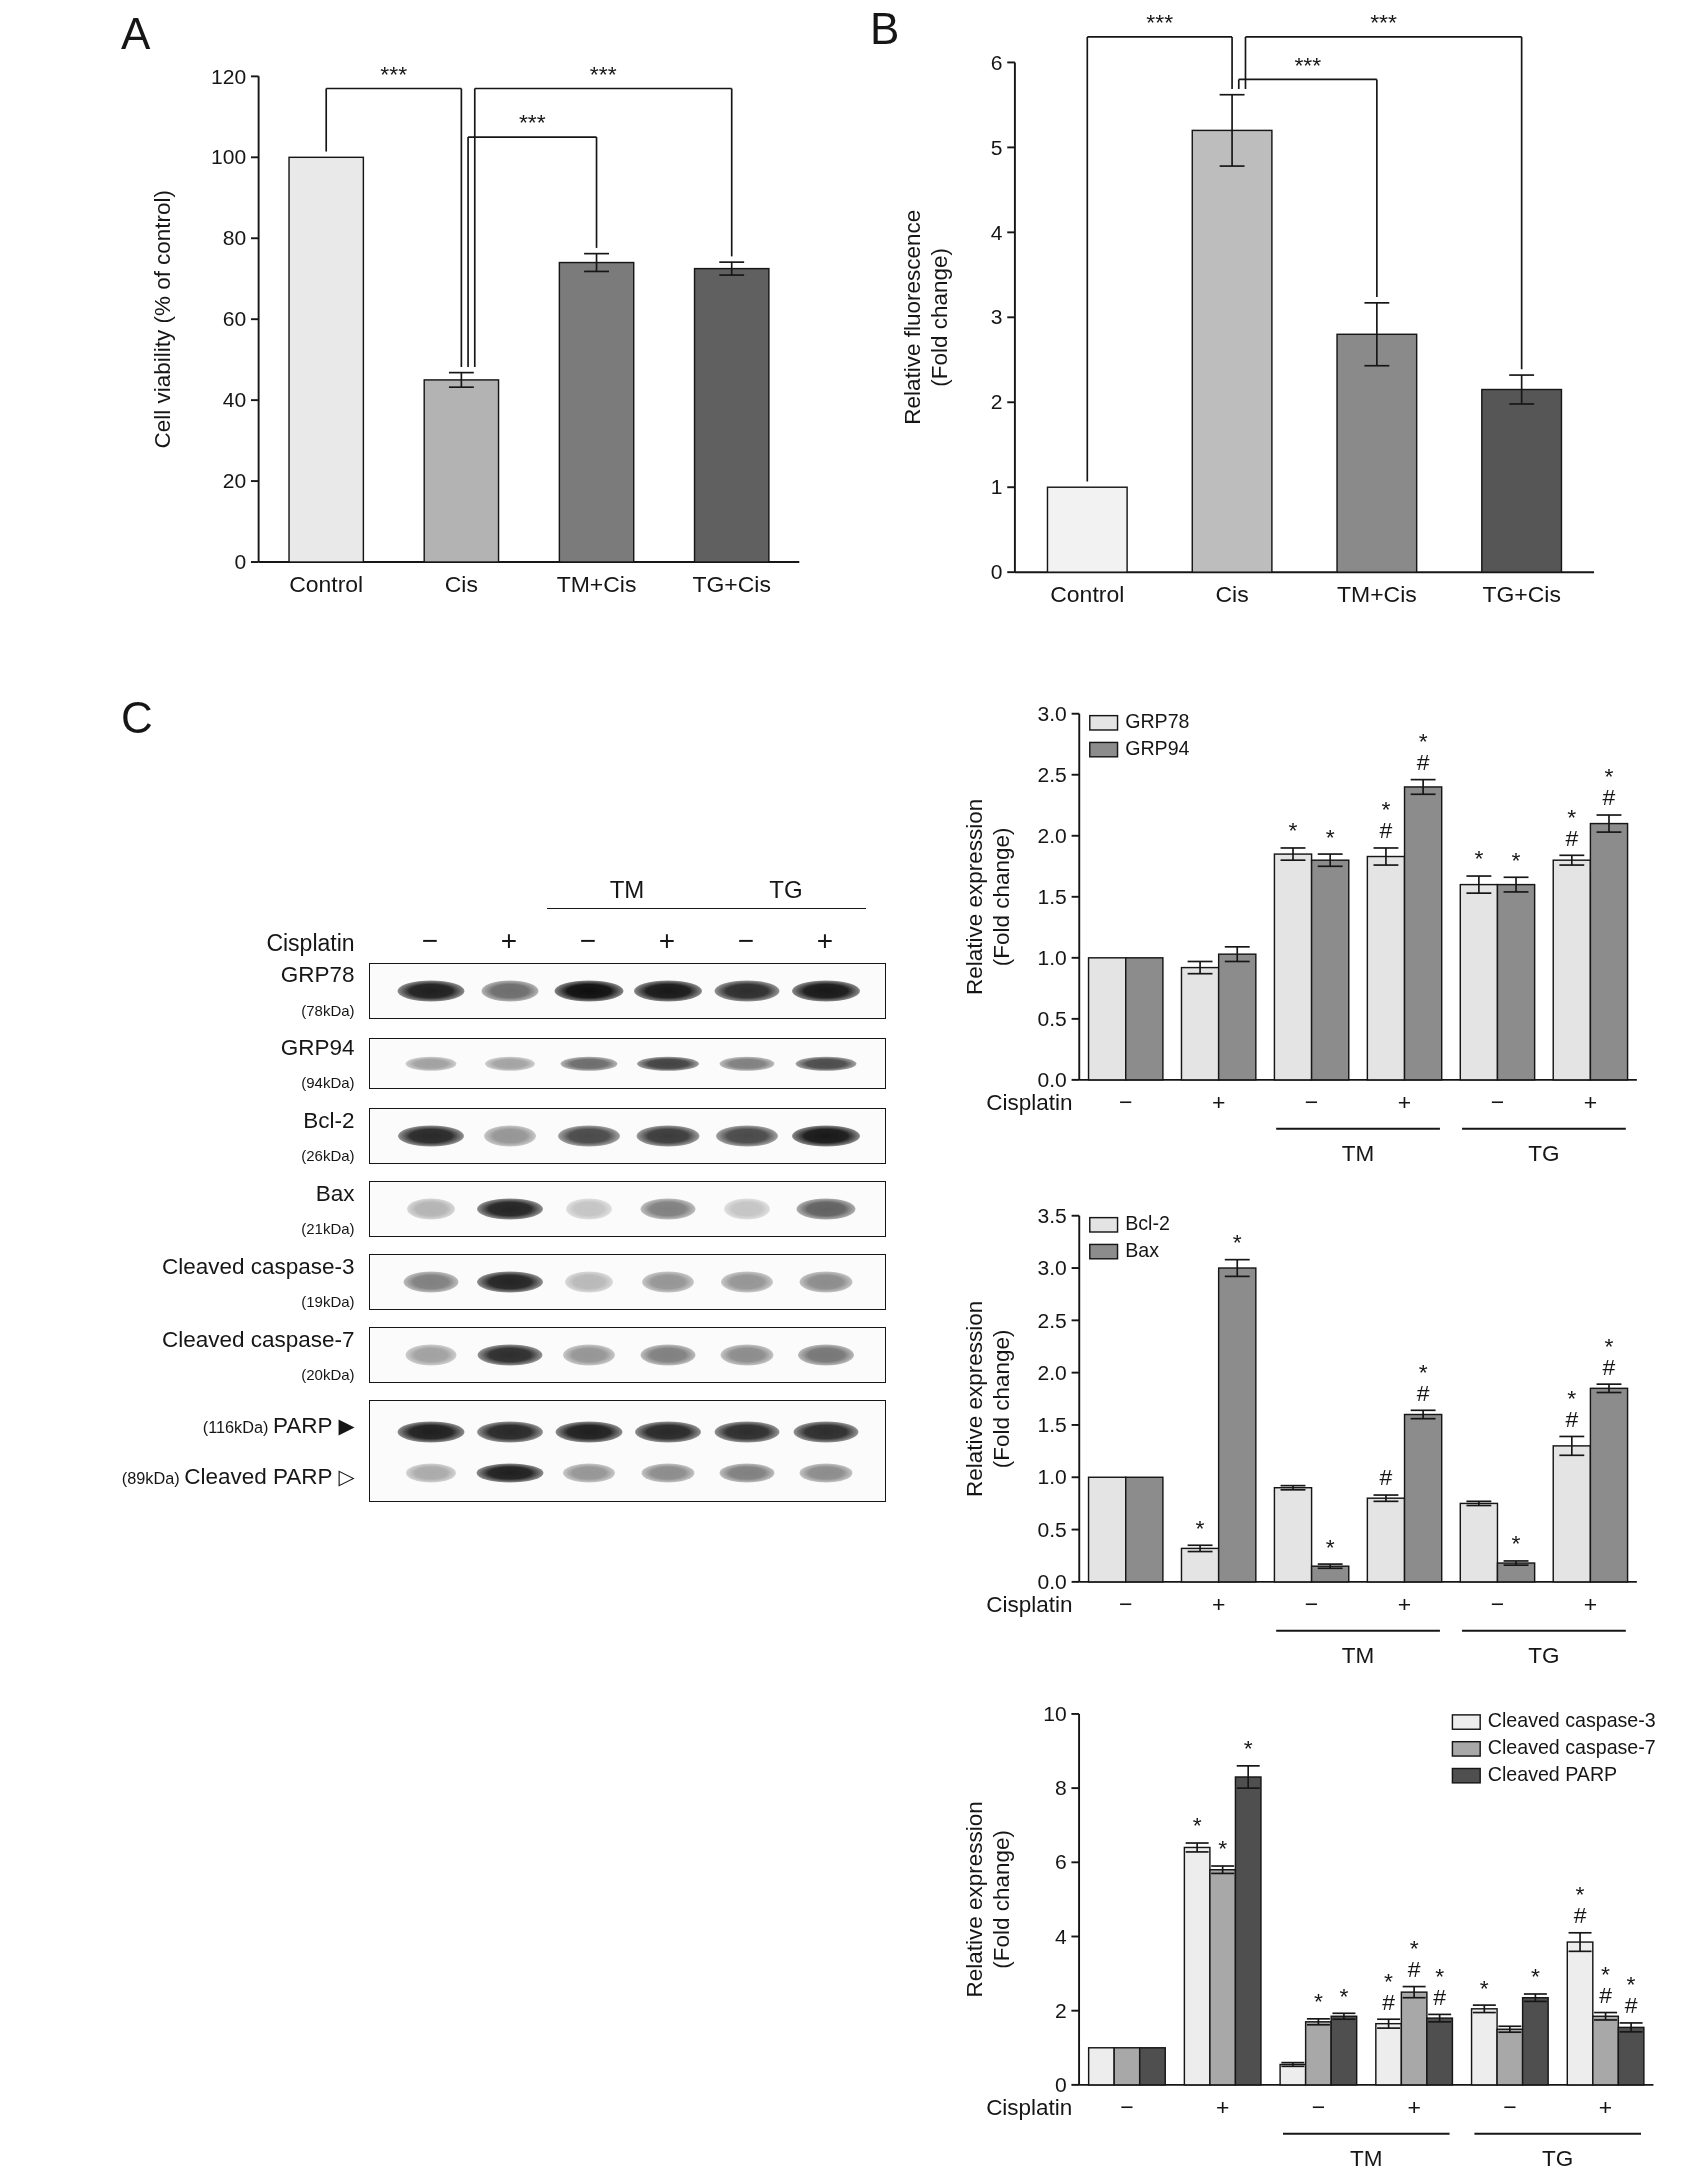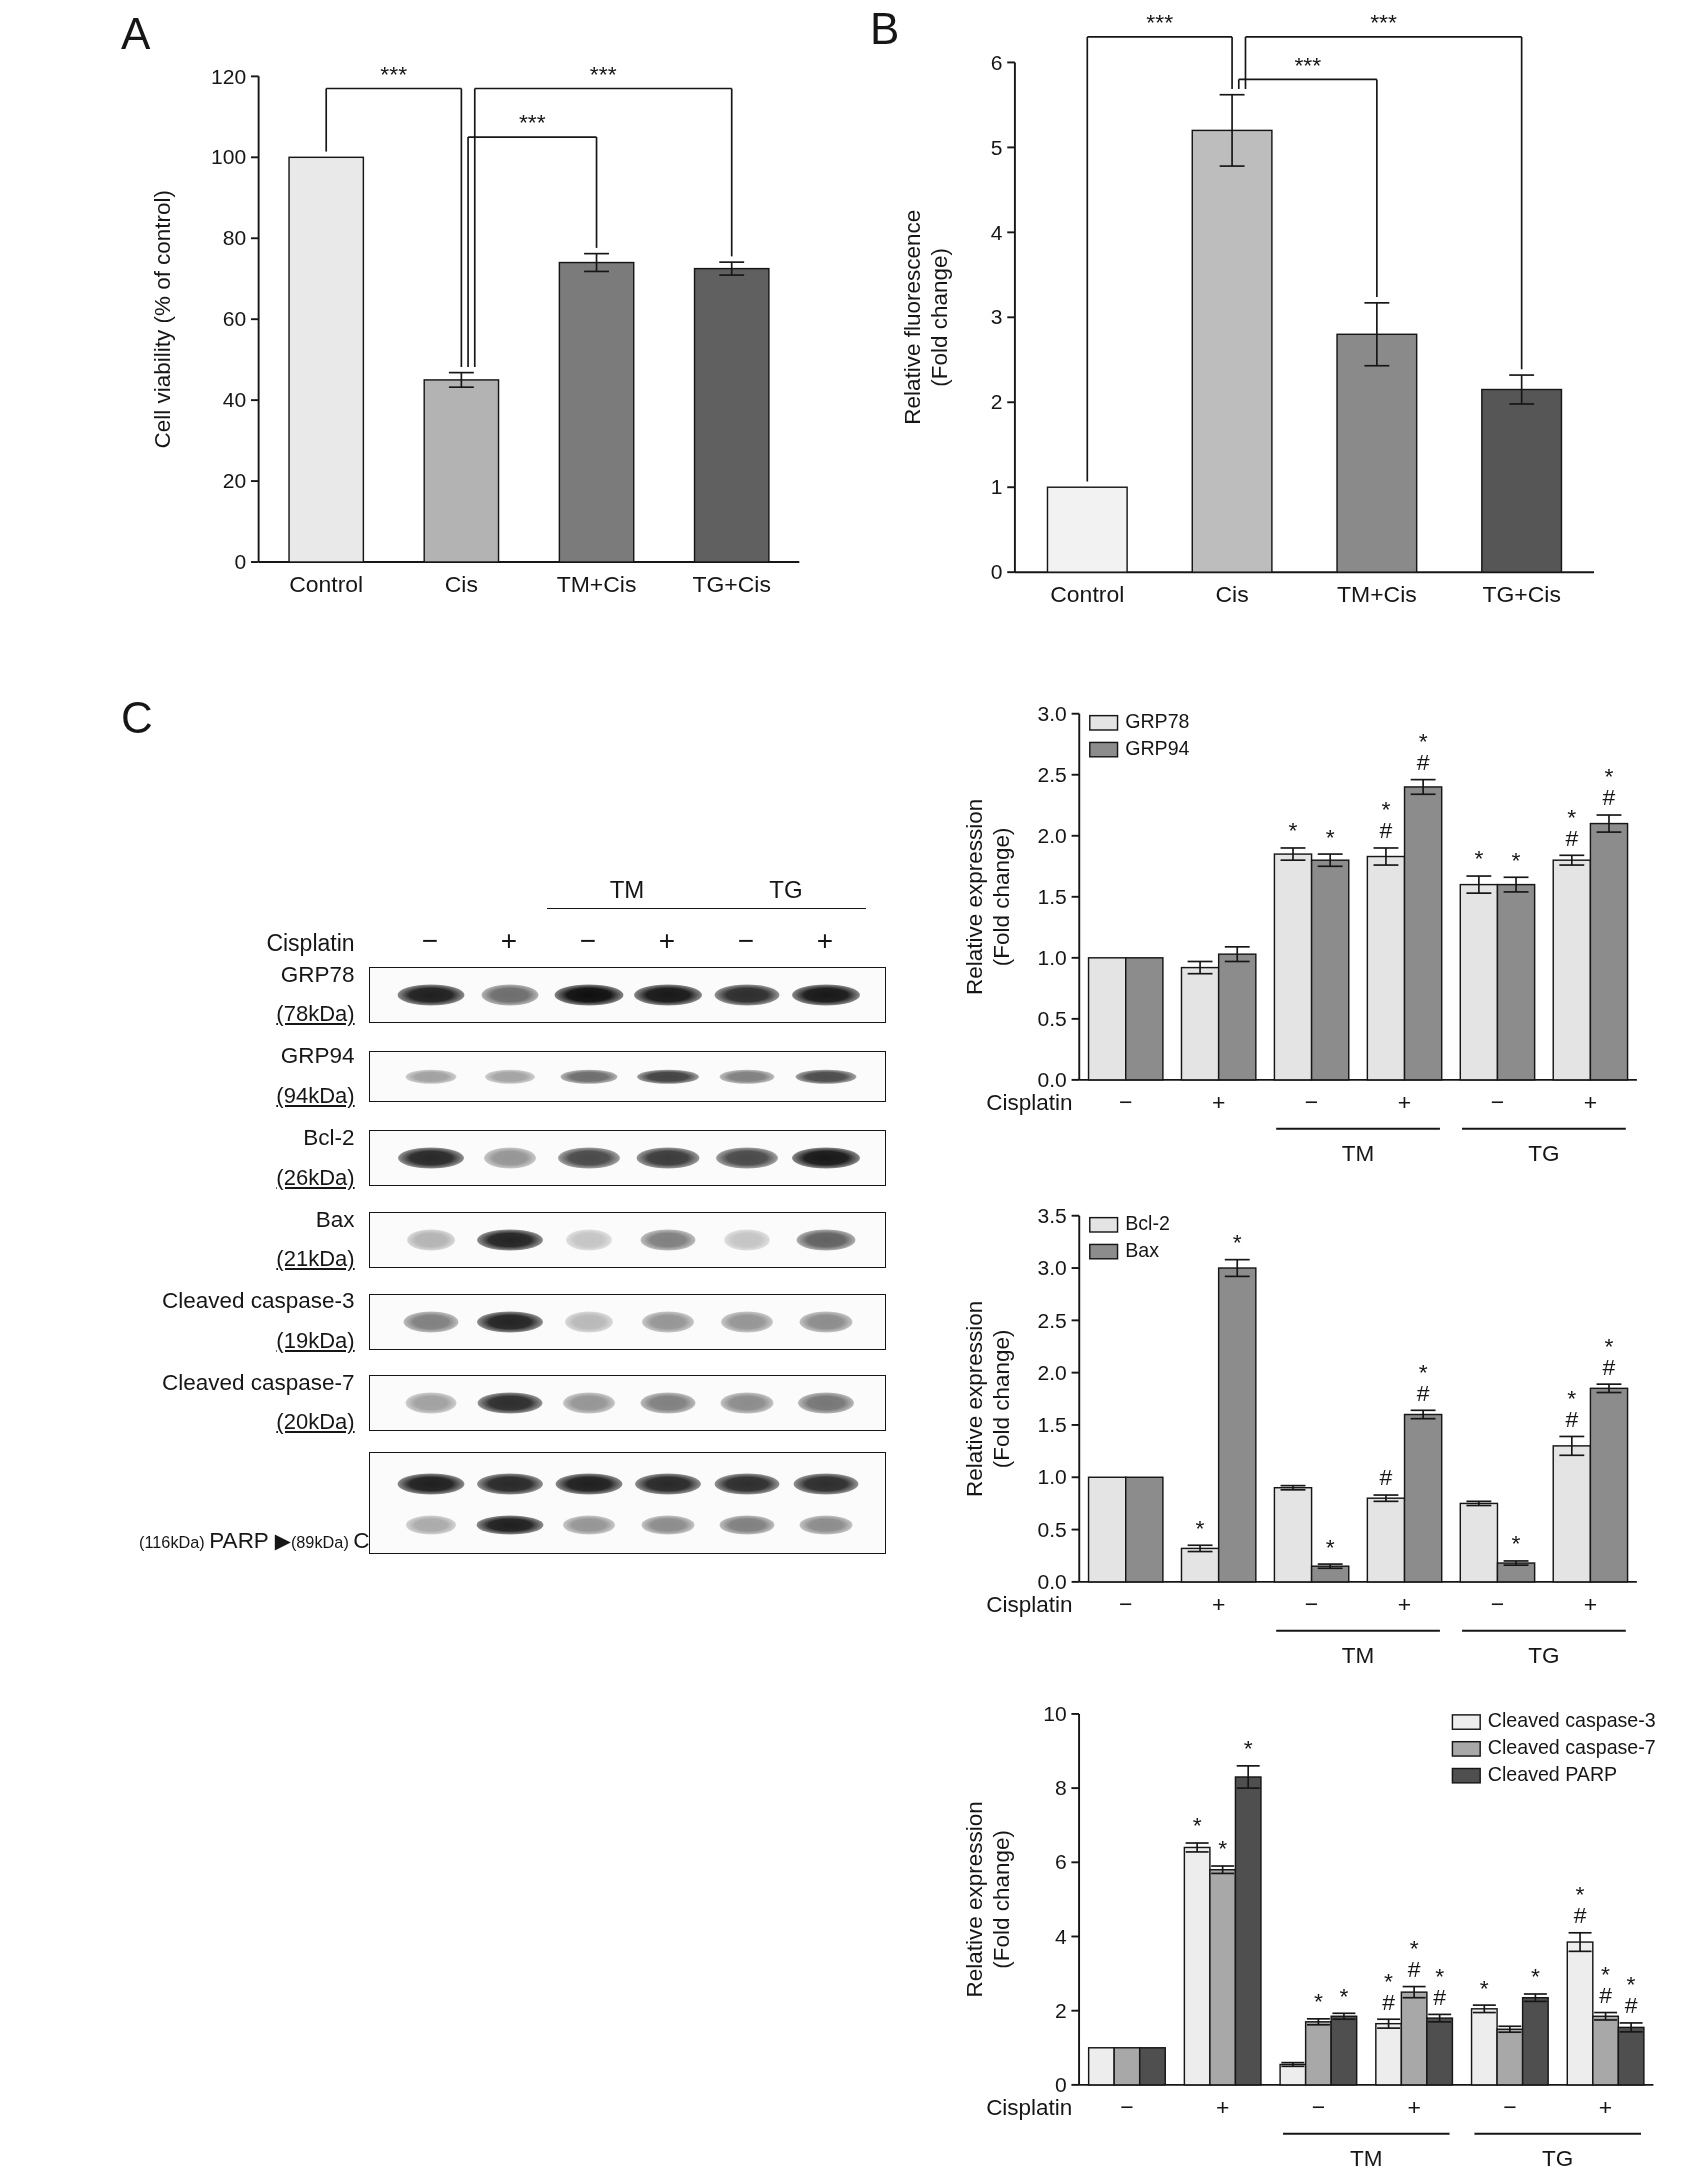--- a/index.html
+++ b/index.html
@@ -11,23 +11,23 @@
   #blot{position:absolute;left:139px;top:876px;width:756px;}
   .blot-hdr1{position:relative;height:41px;margin-left:230px;width:517px;}
   .hdr-group-label{position:absolute;top:0;transform:translateX(-50%);font-size:24px;}
   .hdr-group-line{position:absolute;top:32px;height:0;border-top:1.9px solid #161616;}
   .blot-hdr2{display:flex;align-items:flex-end;height:40px;margin-bottom:5.7px;}
   .hdr-cond{width:230px;padding-right:14.4px;box-sizing:border-box;text-align:right;font-size:23px;}
   .hdr-signs{position:relative;width:517px;height:35px;}
   .hdr-sign{position:absolute;bottom:0;transform:translateX(-50%);font-size:28px;}
   .blot-row{display:flex;align-items:center;margin-bottom:17px;}
   .blot-label{width:230px;padding-right:14.4px;box-sizing:border-box;text-align:right;flex:none;}
-  .blot-label-dbl{display:flex;justify-content:space-around;align-items:flex-end;height:102px;}
+  .blot-label-dbl{display:flex;flex-direction:column;justify-content:space-around;align-items:flex-end;height:102px;}
   .blot-name{font-size:22.5px;line-height:1.05;}
-  .blot-kda{font-size:22px;margin-top:15px;text-decoration:underline;}
+  .blot-kda{font-size:15px;margin-top:15px;}
   .blot-line{white-space:nowrap;}
   .kda-inline{font-size:16.3px;}
   .name-inline{font-size:22.5px;}
   .arrow{font-size:21px;}
   .blot-box{position:relative;width:517px;background:#fbfbfb;border:1.9px solid #161616;flex:none;box-sizing:border-box;}
   .band{position:absolute;transform:translate(-50%,-50%);border-radius:50%;
         background:radial-gradient(ellipse at center, rgba(5,5,5,0.96) 0%, rgba(5,5,5,0.92) 45%, rgba(5,5,5,0.4) 75%, rgba(5,5,5,0) 100%);}
 </style>
 </head>
 <body>

